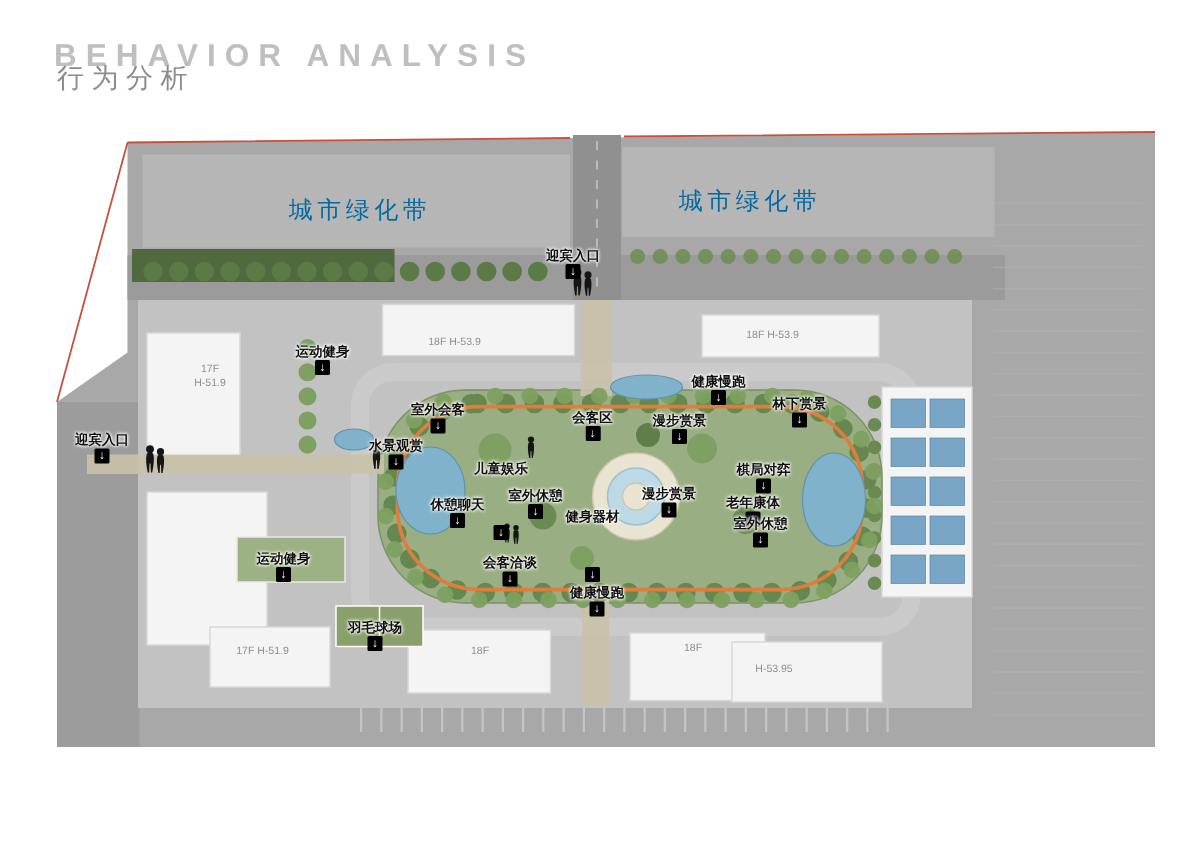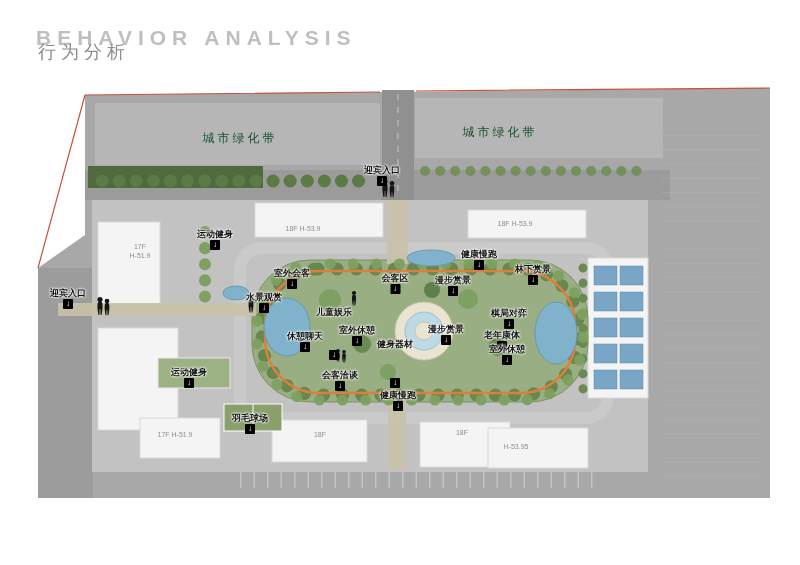--- a/index.html
+++ b/index.html
@@ -3,21 +3,21 @@
 <meta charset="utf-8">
 <style>
   html,body{margin:0;padding:0;background:#fff;}
   .page{position:relative;width:800px;height:565px;background:#ffffff;overflow:hidden;
         font-family:Liberation Sans, sans-serif;}
   .title{position:absolute;left:36px;top:12px;font-size:21px;font-weight:700;
          letter-spacing:6px;color:#bfbfbf;}
   .subtitle{position:absolute;left:38px;top:40px;font-size:18px;color:#8c8c8c;letter-spacing:5px;}
   .plan-svg{position:absolute;left:0;top:0;}
   .layer{position:absolute;left:0;top:0;width:800px;height:565px;pointer-events:none;}
-  .belt-label{position:absolute;transform:translateX(-50%);font-size:12px;color:#14532d;
+  .belt-label{position:absolute;transform:translateX(-50%);font-size:16px;color:#0369a1;
               letter-spacing:3px;white-space:nowrap;}
   .building-label{position:absolute;transform:translateX(-50%);font-size:7px;color:#8f8f8f;
                   white-space:nowrap;line-height:1;}
   .behavior-label{position:absolute;transform:translateX(-50%);display:flex;flex-direction:column;
                   align-items:center;font-size:9px;font-weight:700;color:#101010;white-space:nowrap;
                   line-height:1.15;
                   text-shadow:0 0 2px #fff,0 0 2px #fff,0 0 3px #fff;}
   .bl-icon{width:10px;height:10px;background:#000;color:#fff;font-size:8px;font-weight:400;
            line-height:10px;text-align:center;margin-top:1px;border-radius:1px;text-shadow:none;}
 </style>

